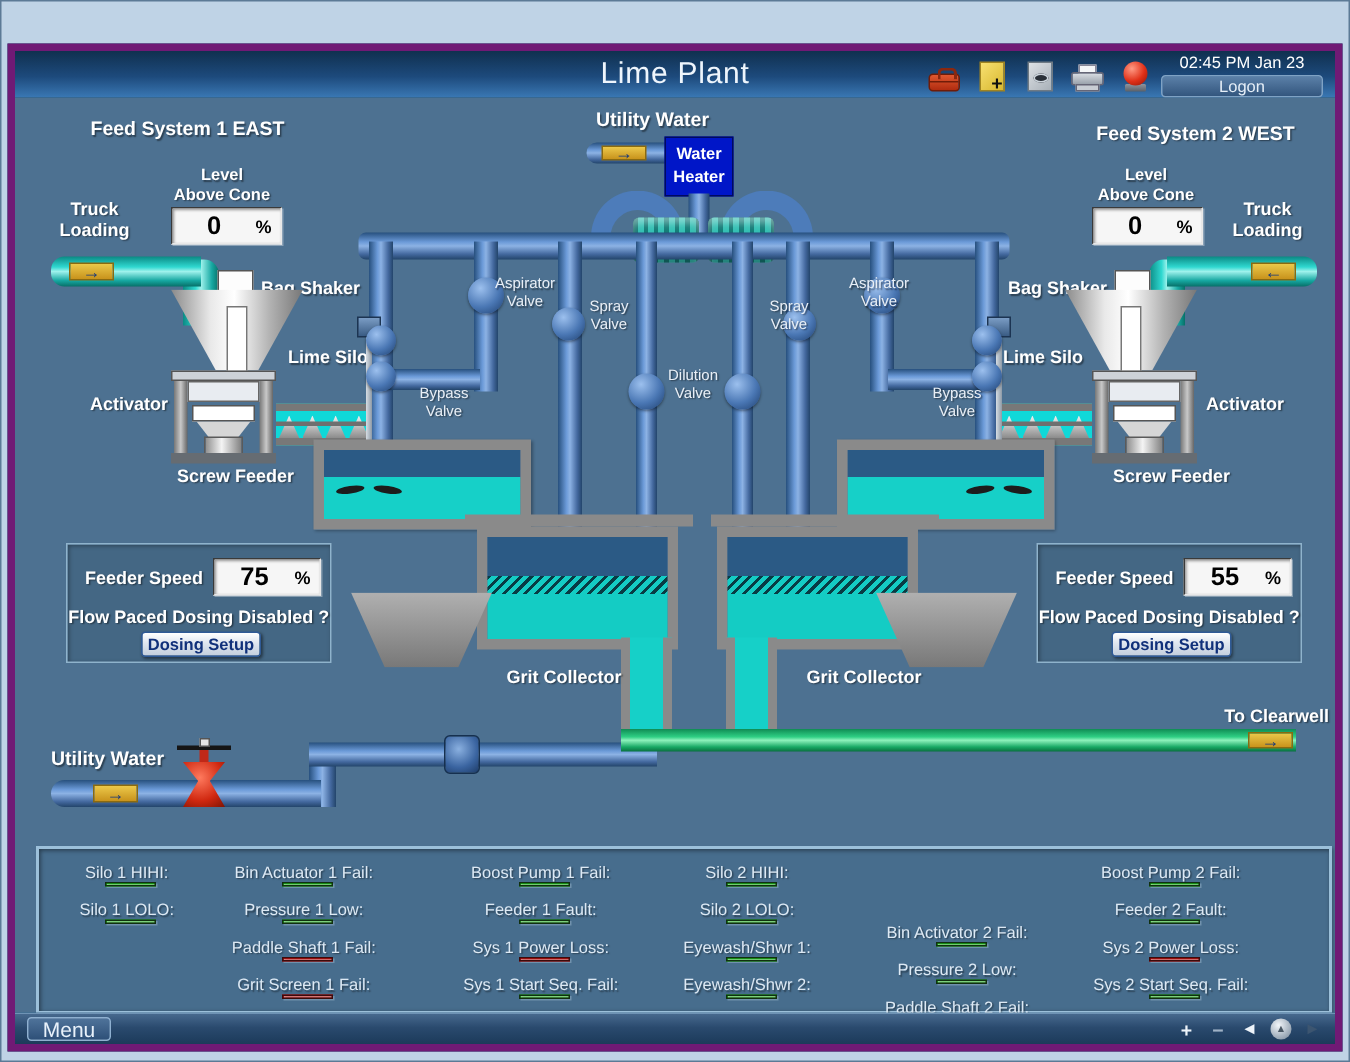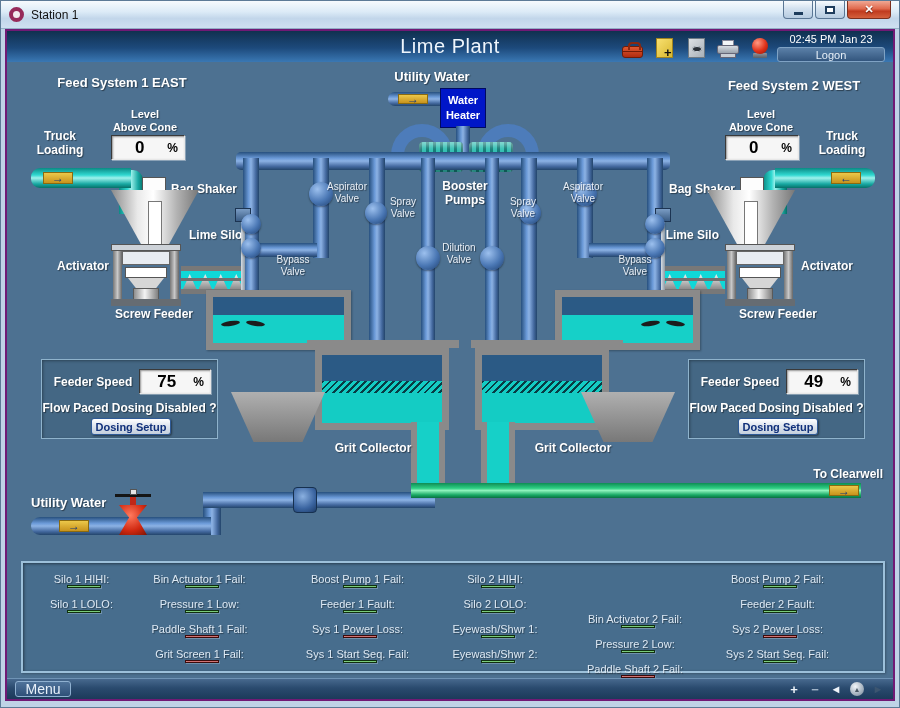--- a/index.html
+++ b/index.html
@@ -23,21 +23,21 @@
     display:flex; align-items:center; justify-content:center; cursor:default; }
   .wb-min i { display:block; width:9px; height:3px; background:#1e3c5c; margin-top:7px; }
   .wb-max i { display:block; width:10px; height:8px; border:2px solid #1e3c5c; background:#fff; }
   .wb-close { width:44px; border-color:#7c2f1d;
     background:linear-gradient(180deg,#f0a894,#e06a4e 45%,#c03a1e 60%,#d4603c); }
   .wb-close i { font-style:normal; color:#fff; font-size:11px; font-weight:bold;
     text-shadow:0 1px 1px #5a1408; }
 
   
   .app { position:absolute; left:4px; right:4px; top:28px; bottom:6px;
-    border:2px solid #701a75; background:#0c4a6e; display:flex; flex-direction:column; }
+    border:5px solid #701a75; background:#0c4a6e; display:flex; flex-direction:column; }
 
   
   .hdr { position:relative; height:31px; flex:0 0 31px;
     background:linear-gradient(180deg,#10304f,#1d4a7c 55%,#3a78b4); }
   .htitle { position:absolute; left:0; right:0; top:4px; text-align:center;
     font-size:20px; color:#eef5fc; letter-spacing:.5px; }
   .tools { position:absolute; right:122px; top:4px; height:24px; display:flex;
     gap:10px; align-items:center; }
   .tool { width:22px; height:22px; position:relative; display:flex;
     align-items:flex-end; justify-content:center; cursor:default; }
@@ -206,35 +206,20 @@
   .fz-back::before { content:"\25C4"; font-size:11px; }
   .fz-orb { border-radius:50%; background:radial-gradient(circle at 38% 32%,#f2f6fa,#98a6b4 70%,#6a7886); }
   .fz-orb::before { content:"\25B2"; font-size:7px; color:#4a5864; }
   .fz-fwd::before { content:"\25BA"; font-size:11px; color:#3c5570; }
 </style>
 </head>
 <body>
 
 <div class="window">
 
-  <div class="titlebar">
-    <span class="appicon"></span>
-    <span class="wtitle">Station 1</span>
-    <div class="wbtns">
-      <div class="wb wb-min">
-          <i></i>
-        </div>
-      <div class="wb wb-max">
-          <i></i>
-        </div>
-      <div class="wb wb-close">
-          <i>✕</i>
-        </div>
-    </div>
-  </div>
 
   <div class="app">
 
     <div class="hdr">
       <div class="htitle">Lime Plant</div>
       <div class="tools">
         <div class="tool">
             <div class="tbx"></div>
           </div>
         <div class="tool">
@@ -378,22 +363,20 @@
       <div class="vball" style="left:566px;top:120px;width:24px;height:24px"></div>
       <div class="vball" style="left:358px;top:140px;width:22px;height:22px"></div>
       <div class="vball" style="left:512px;top:140px;width:22px;height:22px"></div>
       <div class="vball" style="left:409px;top:184px;width:24px;height:24px"></div>
       <div class="vball" style="left:473px;top:184px;width:24px;height:24px"></div>
       <div class="vball" style="left:234px;top:152px;width:20px;height:20px"></div>
       <div class="vball" style="left:234px;top:176px;width:20px;height:20px"></div>
       <div class="vball" style="left:638px;top:152px;width:20px;height:20px"></div>
       <div class="vball" style="left:638px;top:176px;width:20px;height:20px"></div>
 
-      <div class="lbl" style="left:408px;top:118px;width:100px">Booster
-Pumps</div>
       <div class="lbl s10" style="left:312px;top:119px;width:56px">Aspirator
 Valve</div>
       <div class="lbl s10" style="left:548px;top:119px;width:56px">Aspirator
 Valve</div>
       <div class="lbl s10" style="left:372px;top:134px;width:48px">Spray
 Valve</div>
       <div class="lbl s10" style="left:492px;top:134px;width:48px">Spray
 Valve</div>
       <div class="lbl s10" style="left:420px;top:180px;width:64px">Dilution
 Valve</div>
@@ -426,21 +409,21 @@
         <div class="disp fdisp">
           <span class="val">75</span>
           <span class="pct">%</span>
         </div>
         <div class="fq">Flow Paced Dosing Disabled ?</div>
         <div class="btn3d">Dosing Setup</div>
       </div>
       <div class="fpanel" style="left:681px;top:297px">
         <div class="flab">Feeder Speed</div>
         <div class="disp fdisp">
-          <span class="val">49</span>
+          <span class="val">55</span>
           <span class="pct">%</span>
         </div>
         <div class="fq">Flow Paced Dosing Disabled ?</div>
         <div class="btn3d">Dosing Setup</div>
       </div>
 
       <div class="lbl b13 tl" style="left:24px;top:434px;width:112px">Utility Water</div>
       <div class="lbl tr" style="left:784px;top:406px;width:92px">To Clearwell</div>
       <div class="pv" style="left:196px;top:432px;width:18px;height:41px"></div>
       <div class="ph" style="left:196px;top:430px;width:232px;height:16px"></div>

